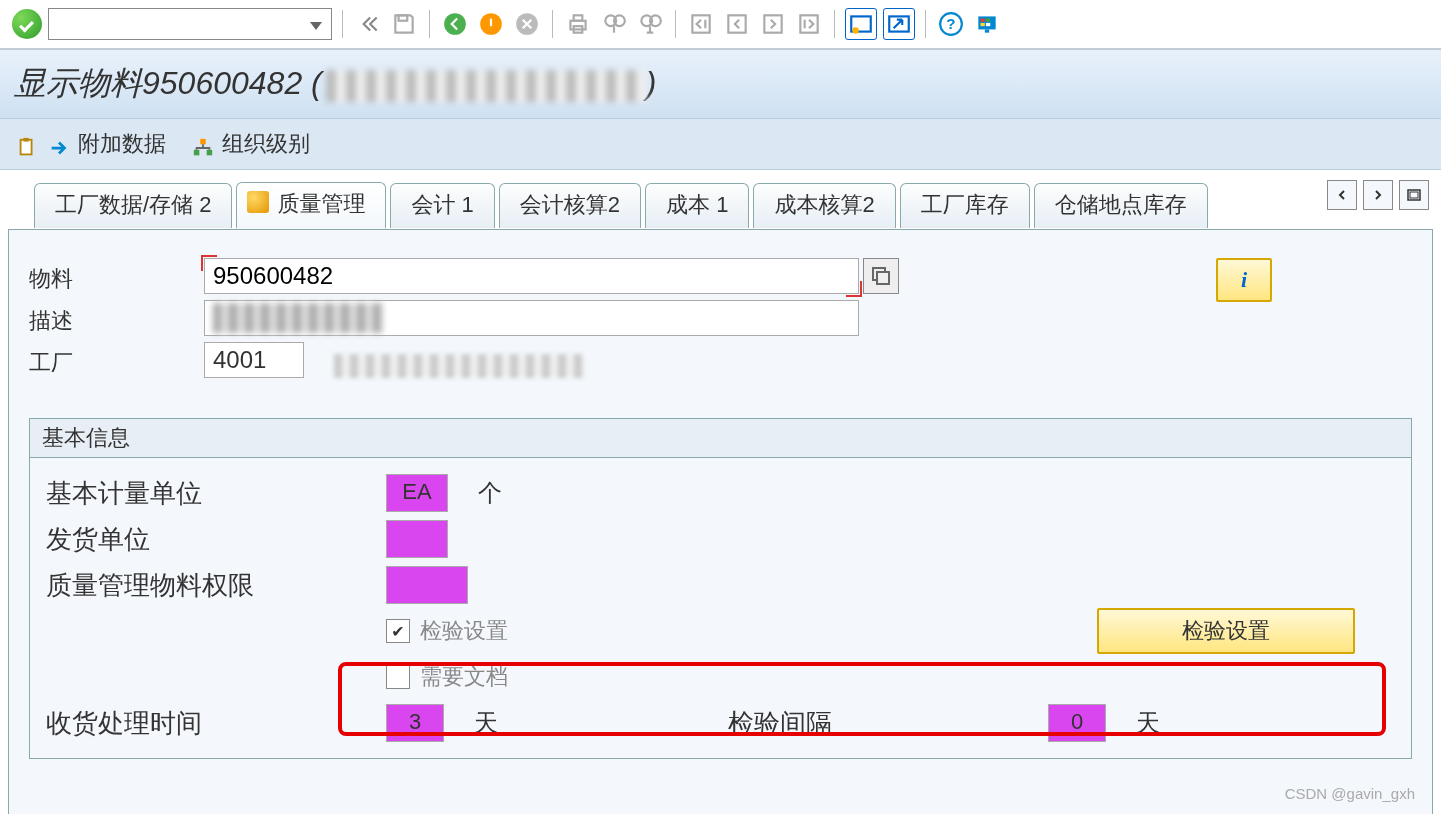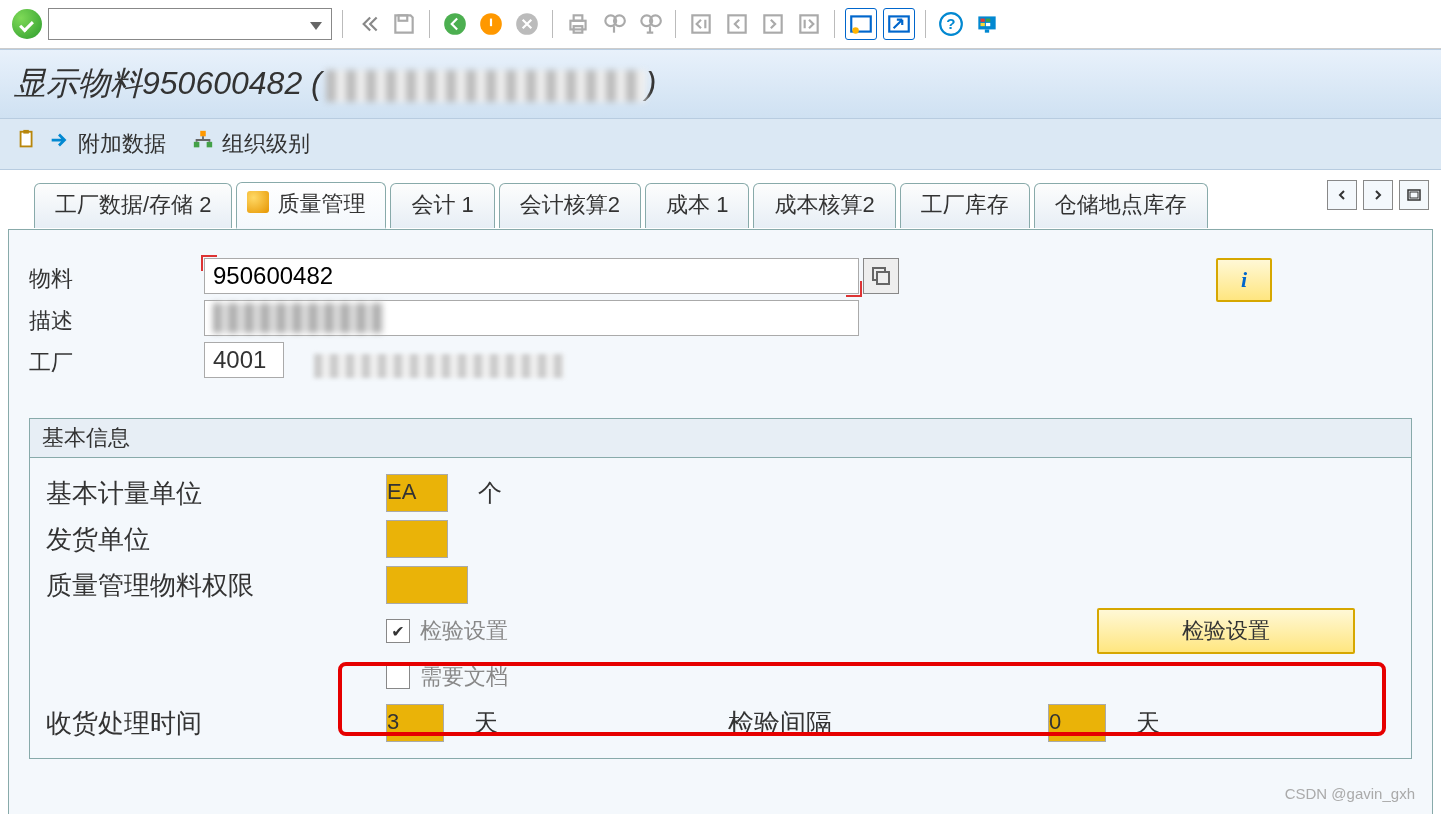--- a/index.html
+++ b/index.html
@@ -8,21 +8,21 @@
   .check-icon::after{content:"";position:absolute;left:8px;top:12px;width:10px;height:5px;border-left:3px solid #fff;border-bottom:3px solid #fff;transform:rotate(-45deg)}
   .cmd-input{width:270px;height:30px;border:1px solid #888;background:#fff;font-size:16px;padding:0 6px}
   .cmd-wrap{position:relative}
   .cmd-wrap::after{content:"";position:absolute;right:10px;top:14px;border-left:6px solid transparent;border-right:6px solid transparent;border-top:8px solid #666}
   .tb-sep{width:1px;height:28px;background:#bbb;margin:0 4px}
   .tb-btn{width:30px;height:30px;display:flex;align-items:center;justify-content:center;cursor:pointer;border-radius:3px}
   .tb-btn svg{width:26px;height:26px}
   .title-bar{background:linear-gradient(#e8f1fb,#cfe1f2);padding:12px 14px;font-size:32px;font-style:italic;font-weight:normal;color:#333;border-top:1px solid #b8cce0;border-bottom:1px solid #b8cce0}
   .title-bar .obscured{display:inline-block;width:320px;height:32px;background:repeating-linear-gradient(90deg,#bbb,#bbb 10px,#eee 10px,#eee 20px);filter:blur(3px);vertical-align:middle;margin-left:4px}
   .sub-toolbar{background:#dbe8f4;padding:10px 14px;display:flex;align-items:center;gap:24px;border-bottom:1px solid #b8cce0}
-  .sub-item{display:flex;align-items:flex-start;gap:6px;font-size:22px;color:#333}
+  .sub-item{display:flex;align-items:flex-end;gap:6px;font-size:22px;color:#333}
   .tab-strip{display:flex;align-items:center;padding:12px 8px 0 34px;position:relative}
   .tab{background:linear-gradient(#fdfdfd,#e7eef5);border:1px solid #8aa;border-bottom:none;padding:6px 20px 8px 20px;margin-right:4px;border-radius:6px 6px 0 0;font-size:22px;color:#333;cursor:pointer;position:relative}
   .tab.active{background:linear-gradient(#fff,#f4f8fc);border-bottom:2px solid #f4f8fc;z-index:2;padding-left:40px}
   .tab.active::before{content:"";position:absolute;left:10px;top:8px;width:22px;height:22px;background:radial-gradient(circle at 30% 30%,#ffd966,#e69500);border-radius:3px}
   .tab-nav{position:absolute;right:12px;top:10px;display:flex;gap:6px}
   .tab-nav .nbtn{width:28px;height:28px;border:1px solid #888;background:#f4f8fc;display:flex;align-items:center;justify-content:center;cursor:pointer}
   .content{border:1px solid #8aa;margin:0 8px;padding:28px 20px 0 20px;background:#f4f8fc;height:560px;position:relative}
   .field-row{display:flex;align-items:flex-end;margin-bottom:6px}
   .field-label{width:175px;font-size:22px;color:#333}
   .field-input{height:36px;border:1px solid #aaa;background:#fff;font-size:24px;padding:0 8px;box-sizing:border-box}
@@ -33,21 +33,21 @@
   .corner.br{bottom:-3px;right:-3px;border-left:none;border-top:none}
   .f4-btn{width:34px;height:34px;border:1px solid #888;background:#eee;margin-left:4px;display:inline-flex;align-items:center;justify-content:center;cursor:pointer}
   .info-btn{position:absolute;right:160px;top:28px;width:52px;height:40px;border:2px solid #d6a700;background:linear-gradient(#fff8d6,#ffe680);display:flex;align-items:center;justify-content:center;font-weight:bold;color:#0066cc;font-size:22px;cursor:pointer;border-radius:2px}
   .desc-blur{display:inline-block;width:170px;height:30px;background:repeating-linear-gradient(90deg,#aaa,#aaa 8px,#ddd 8px,#ddd 16px);filter:blur(3px);vertical-align:middle}
   .plant-blur{display:inline-block;width:250px;height:24px;background:repeating-linear-gradient(90deg,#ccc,#ccc 8px,#eee 8px,#eee 16px);filter:blur(2px);vertical-align:middle;margin-left:30px}
   .group-box{border:1px solid #8aa;margin-top:40px}
   .group-title{background:#e7eef5;padding:4px 12px;font-size:22px;border-bottom:1px solid #8aa}
   .group-body{padding:12px 16px}
   .grow{display:flex;align-items:center;height:46px}
   .glabel{width:340px;font-size:26px}
-  .gval{width:60px;height:36px;border:1px solid #aaa;background:#eab308;font-size:22px;text-align:left;line-height:34px}
+  .gval{width:60px;height:36px;border:1px solid #aaa;background:#d946ef;font-size:22px;text-align:center;line-height:34px}
   .gval.small{width:56px}
   .gtext{margin-left:30px;font-size:24px}
   .checkbox-row{display:flex;align-items:center;height:46px;padding-left:340px}
   .cbx{width:22px;height:22px;border:1px solid #888;background:#fff;margin-right:10px;display:flex;align-items:center;justify-content:center}
   .cbx.checked::after{content:"✔";font-size:16px;color:#333}
   .cbx-label{font-size:22px;color:#888}
   .highlight-box{position:absolute;border:4px solid #e60000;border-radius:8px;left:338px;top:662px;width:1040px;height:66px;pointer-events:none}
   .btn-yellow{position:absolute;right:40px;top:0px;width:254px;height:42px;background:linear-gradient(#fff8d6,#ffe680);border:2px solid #d6a700;font-size:22px;display:flex;align-items:center;justify-content:center;cursor:pointer;border-radius:2px}
   .watermark{position:absolute;right:26px;bottom:12px;font-size:15px;color:#aaa}
   .arrow-icon{width:26px;height:22px;display:inline-block}
@@ -248,21 +248,21 @@
 
   <div class="field-row">
     <div class="field-label">描述</div>
     <div class="field-input" style="width:655px;display:flex;align-items:center">
         <span class="desc-blur"></span>
       </div>
   </div>
 
   <div class="field-row">
     <div class="field-label">工厂</div>
-    <div class="field-input" style="width:80px;text-align:left;line-height:34px">4001</div>
+    <div class="field-input" style="width:100px;text-align:left;line-height:34px">4001</div>
     <span class="plant-blur"></span>
   </div>
 
   <div class="group-box">
     <div class="group-title">基本信息</div>
     <div class="group-body">
       <div class="grow">
         <div class="glabel">基本计量单位</div>
         <div class="gval">EA</div>
         <div class="gtext">个</div>

